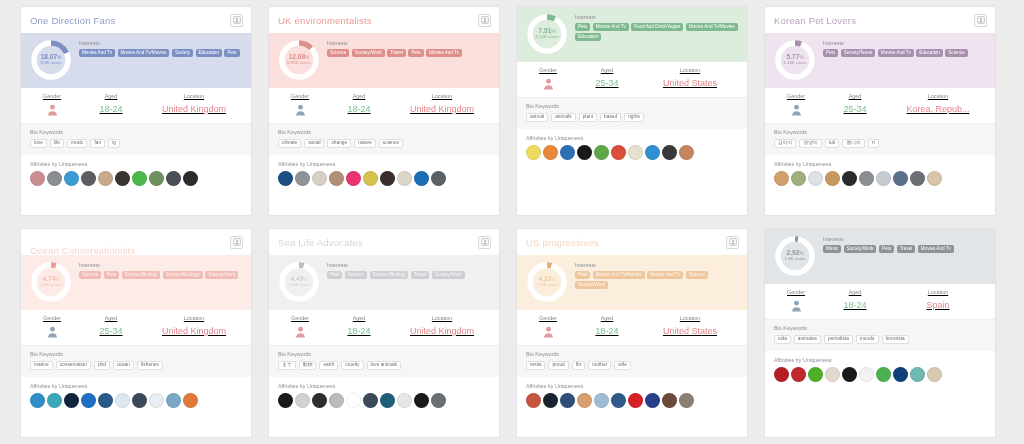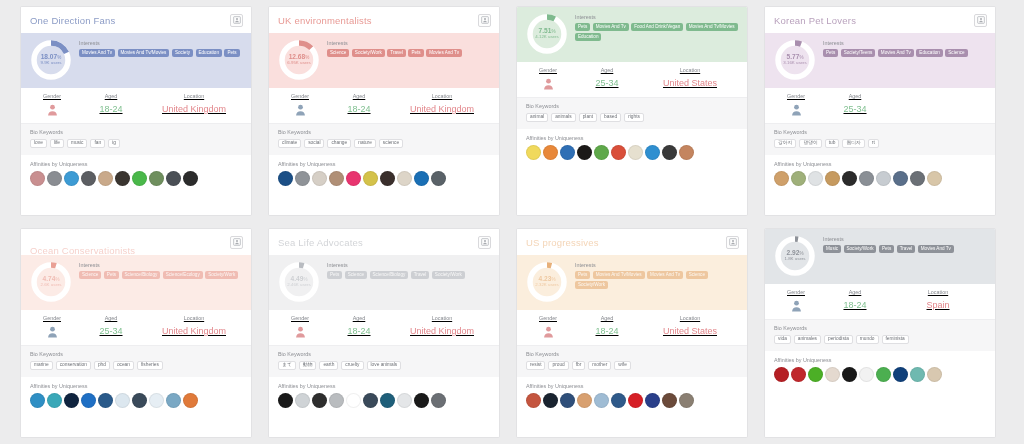--- a/index.html
+++ b/index.html
@@ -428,20 +428,24 @@
           <div class="demo-h">Gender</div>
           <svg class="gender-ico" width="11" height="12" viewBox="0 0 12 13" fill="#8fa3b8">
             <circle cx="6" cy="3.4" r="2.6" fill="#8fa3b8"></circle>
             <path d="M1.2 12.5c0-3 2.1-4.7 4.8-4.7s4.8 1.7 4.8 4.7z" fill="#8fa3b8"></path>
           </svg>
         </div>
         <div class="demo-col c2">
           <div class="demo-h">Aged</div>
           <div class="demo-v">25-34</div>
         </div>
+        <div class="demo-col c3">
+          <div class="demo-h">Location</div>
+          <div class="demo-v loc">Korea, Repub...</div>
+        </div>
       </div>
 
       <div class="bio">
         <div class="sec-label">Bio Keywords</div>
         <div class="kw">
             <span>강아지</span>
             <span>댕댕이</span>
             <span>tub</span>
             <span>웹디자</span>
             <span>rt</span>

